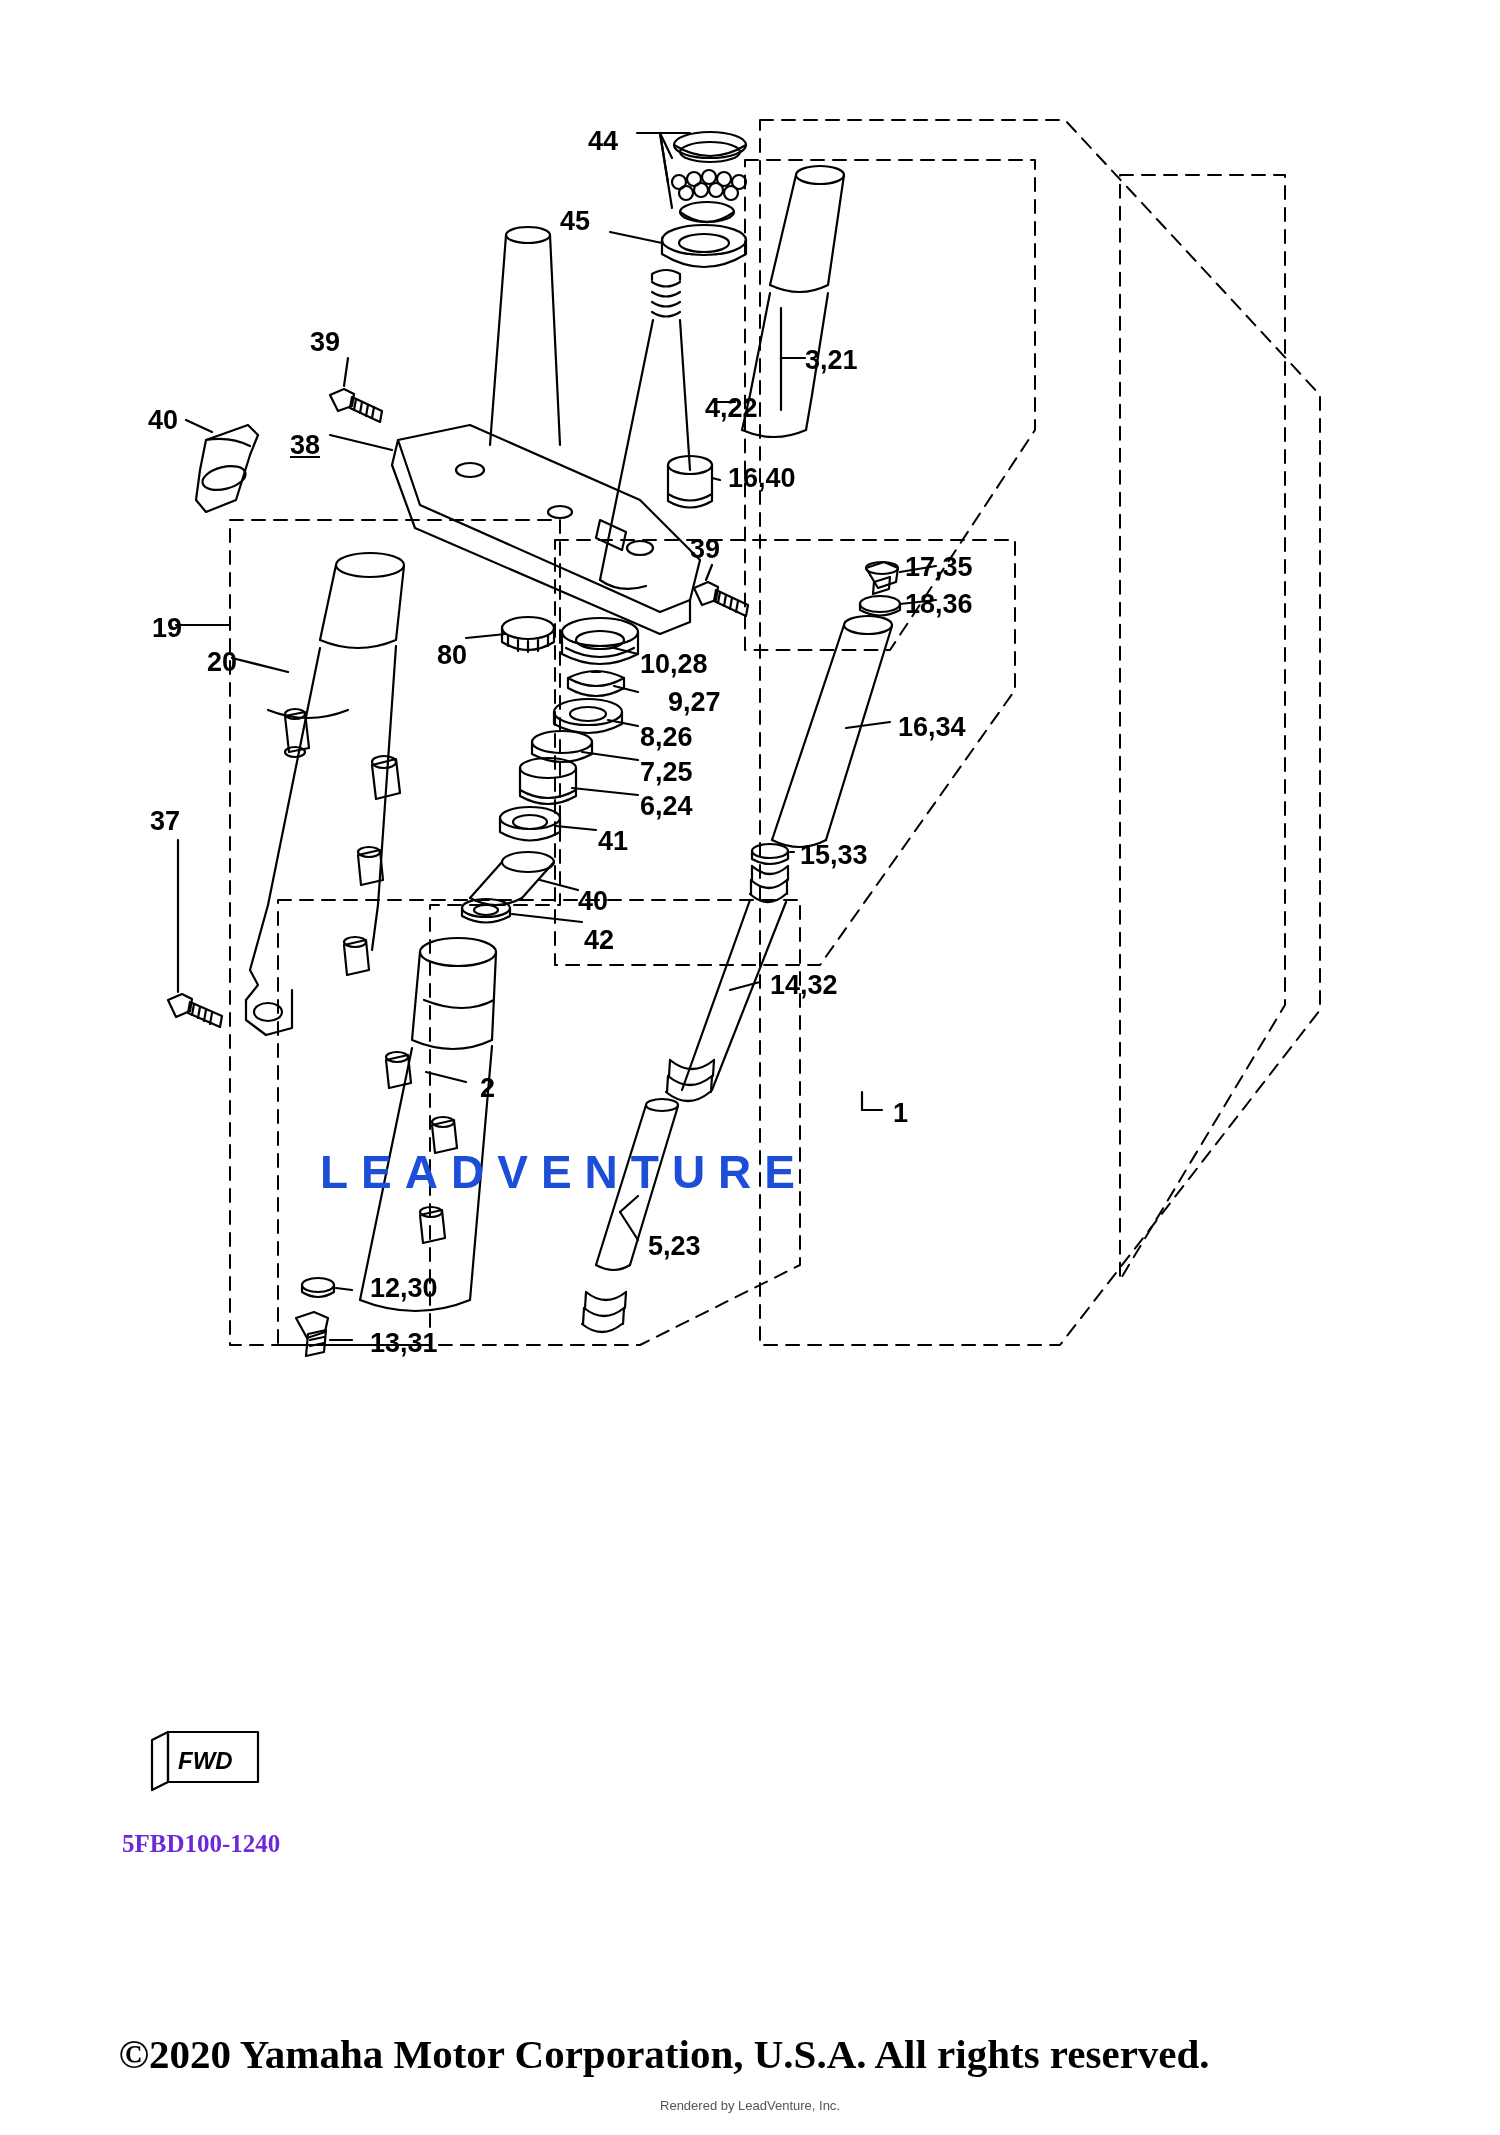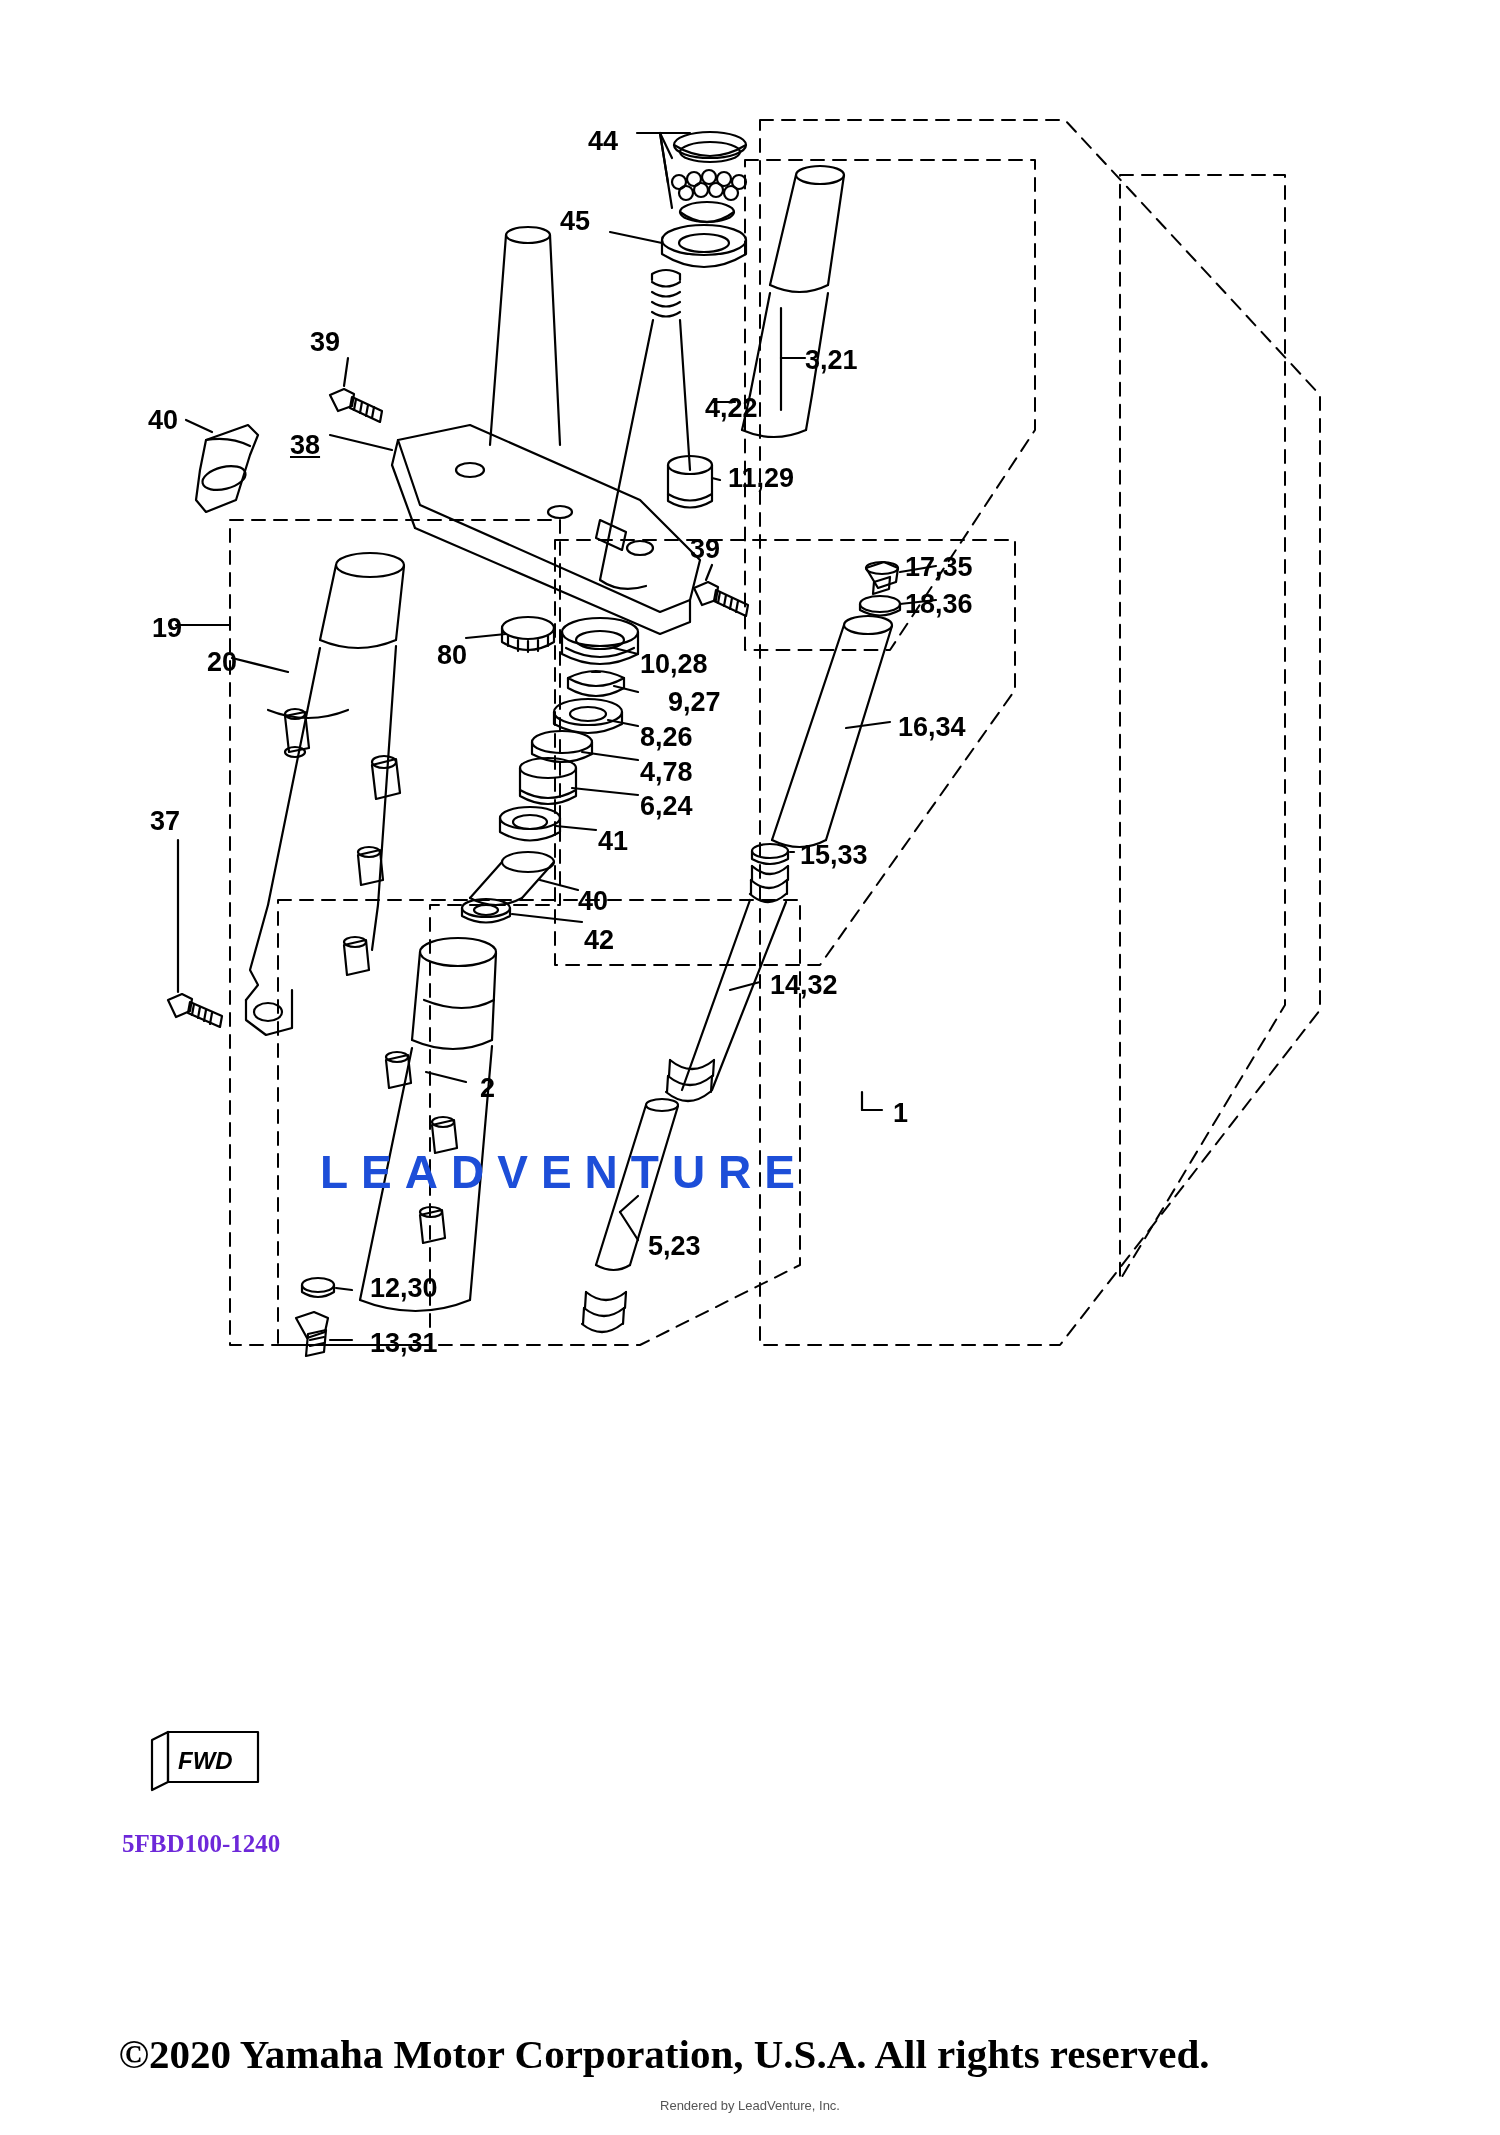--- a/index.html
+++ b/index.html
@@ -420,32 +420,32 @@
     <div class="fwd-label">FWD</div>
     <div class="partnum" style="left:122px; top:1830px;">5FBD100-1240</div>
 
     <div class="callout" style="left:588px;  top:126px;">44</div>
     <div class="callout" style="left:560px;  top:206px;">45</div>
     <div class="callout" style="left:805px;  top:345px;">3,21</div>
     <div class="callout" style="left:310px;  top:327px;">39</div>
     <div class="callout" style="left:705px;  top:393px;">4,22</div>
     <div class="callout" style="left:148px;  top:405px;">40</div>
     <div class="callout" style="left:290px;  top:430px;text-decoration:underline;">38</div>
-    <div class="callout" style="left:728px;  top:463px;">11,29</div>
+    <div class="callout" style="left:728px;  top:463px;">16,40</div>
     <div class="callout" style="left:690px;  top:534px;">39</div>
     <div class="callout" style="left:905px;  top:552px;">17,35</div>
     <div class="callout" style="left:905px;  top:589px;">18,36</div>
     <div class="callout" style="left:152px;  top:613px;">19</div>
     <div class="callout" style="left:207px;  top:647px;">20</div>
     <div class="callout" style="left:437px;  top:640px;">80</div>
     <div class="callout" style="left:640px;  top:649px;">10,28</div>
     <div class="callout" style="left:640px;  top:687px;margin-left:28px;">9,27</div>
     <div class="callout" style="left:640px;  top:722px;">8,26</div>
     <div class="callout" style="left:898px;  top:712px;">16,34</div>
-    <div class="callout" style="left:640px;  top:757px;">4,78</div>
+    <div class="callout" style="left:640px;  top:757px;">7,25</div>
     <div class="callout" style="left:640px;  top:791px;">6,24</div>
     <div class="callout" style="left:598px;  top:826px;">41</div>
     <div class="callout" style="left:150px;  top:806px;">37</div>
     <div class="callout" style="left:800px;  top:840px;">15,33</div>
     <div class="callout" style="left:578px;  top:886px;">40</div>
     <div class="callout" style="left:584px;  top:925px;">42</div>
     <div class="callout" style="left:770px;  top:970px;">14,32</div>
     <div class="callout" style="left:480px;  top:1073px;">2</div>
     <div class="callout" style="left:893px;  top:1098px;">1</div>
     <div class="callout" style="left:648px;  top:1231px;">5,23</div>

